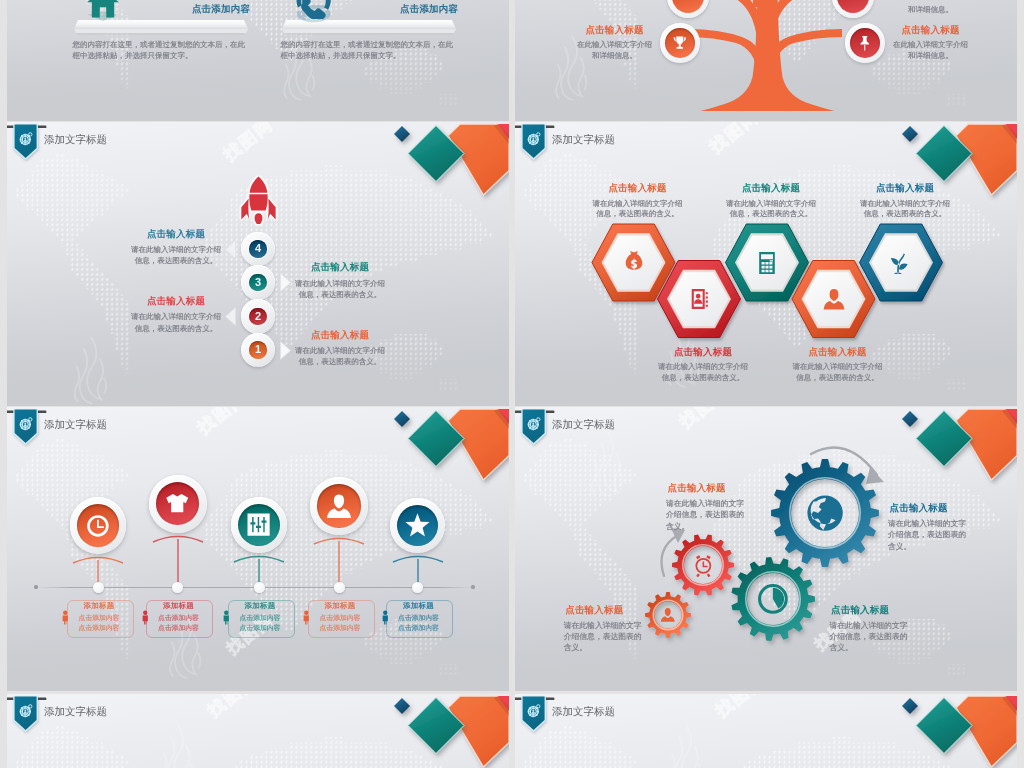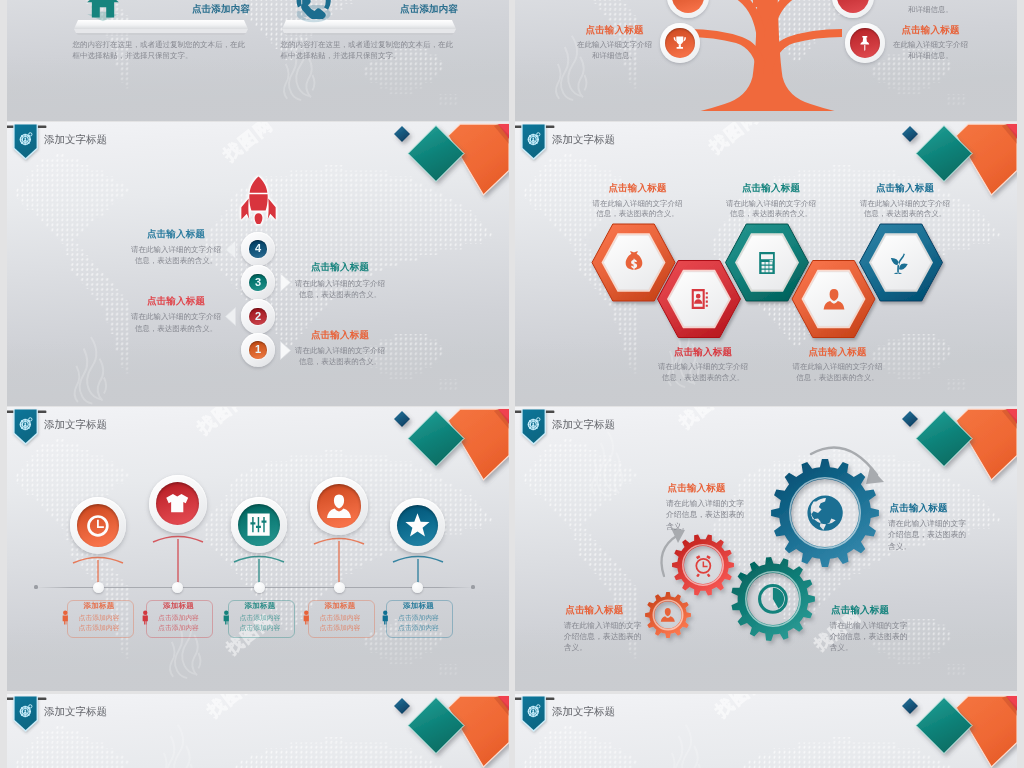--- a/index.html
+++ b/index.html
@@ -11,21 +11,21 @@
   background:linear-gradient(176deg,#f2f3f6 0%,#eeeff2 10%,#e8eaed 26%,#dcdee2 48%,#d0d2d7 70%,#c9ccd0 86%,#c8cbcf 100%);}
 .mapwrap{position:absolute;left:-10px;top:26px;width:524px;height:248px;pointer-events:none;}
 .mapwrap svg{display:block;}
 .bottomband{position:absolute;left:0;right:0;bottom:0;height:64px;
   background:linear-gradient(180deg,rgba(202,204,208,0) 0%,rgba(202,204,208,.6) 50%,rgba(202,204,208,.95) 100%);}
 .deco{position:absolute;right:0;top:0;width:142px;height:130px;pointer-events:none;}
 .ribbon{position:absolute;left:-1px;top:1.5px;width:42px;height:38px;}
 .slide-title{position:absolute;left:37px;top:10.5px;font-size:10.5px;color:#62646a;
   letter-spacing:0px;white-space:nowrap;}
 .h{font-weight:bold;letter-spacing:.2px;white-space:nowrap;line-height:1.15;}
-.p{color:#868890;line-height:1.5;white-space:nowrap;}
+.p{color:#868890;line-height:1.5;white-space:nowrap;font-weight:bold;}
 .wm{position:absolute;pointer-events:none;}
 </style>
 </head>
 <body>
 
 <div id="page">
     <div class="slide" style="left: 7px; top: 122px;">
       <div class="mapwrap">
         <svg xmlns="http://www.w3.org/2000/svg" width="524" height="248" viewBox="0 0 502 250">
           <defs>

